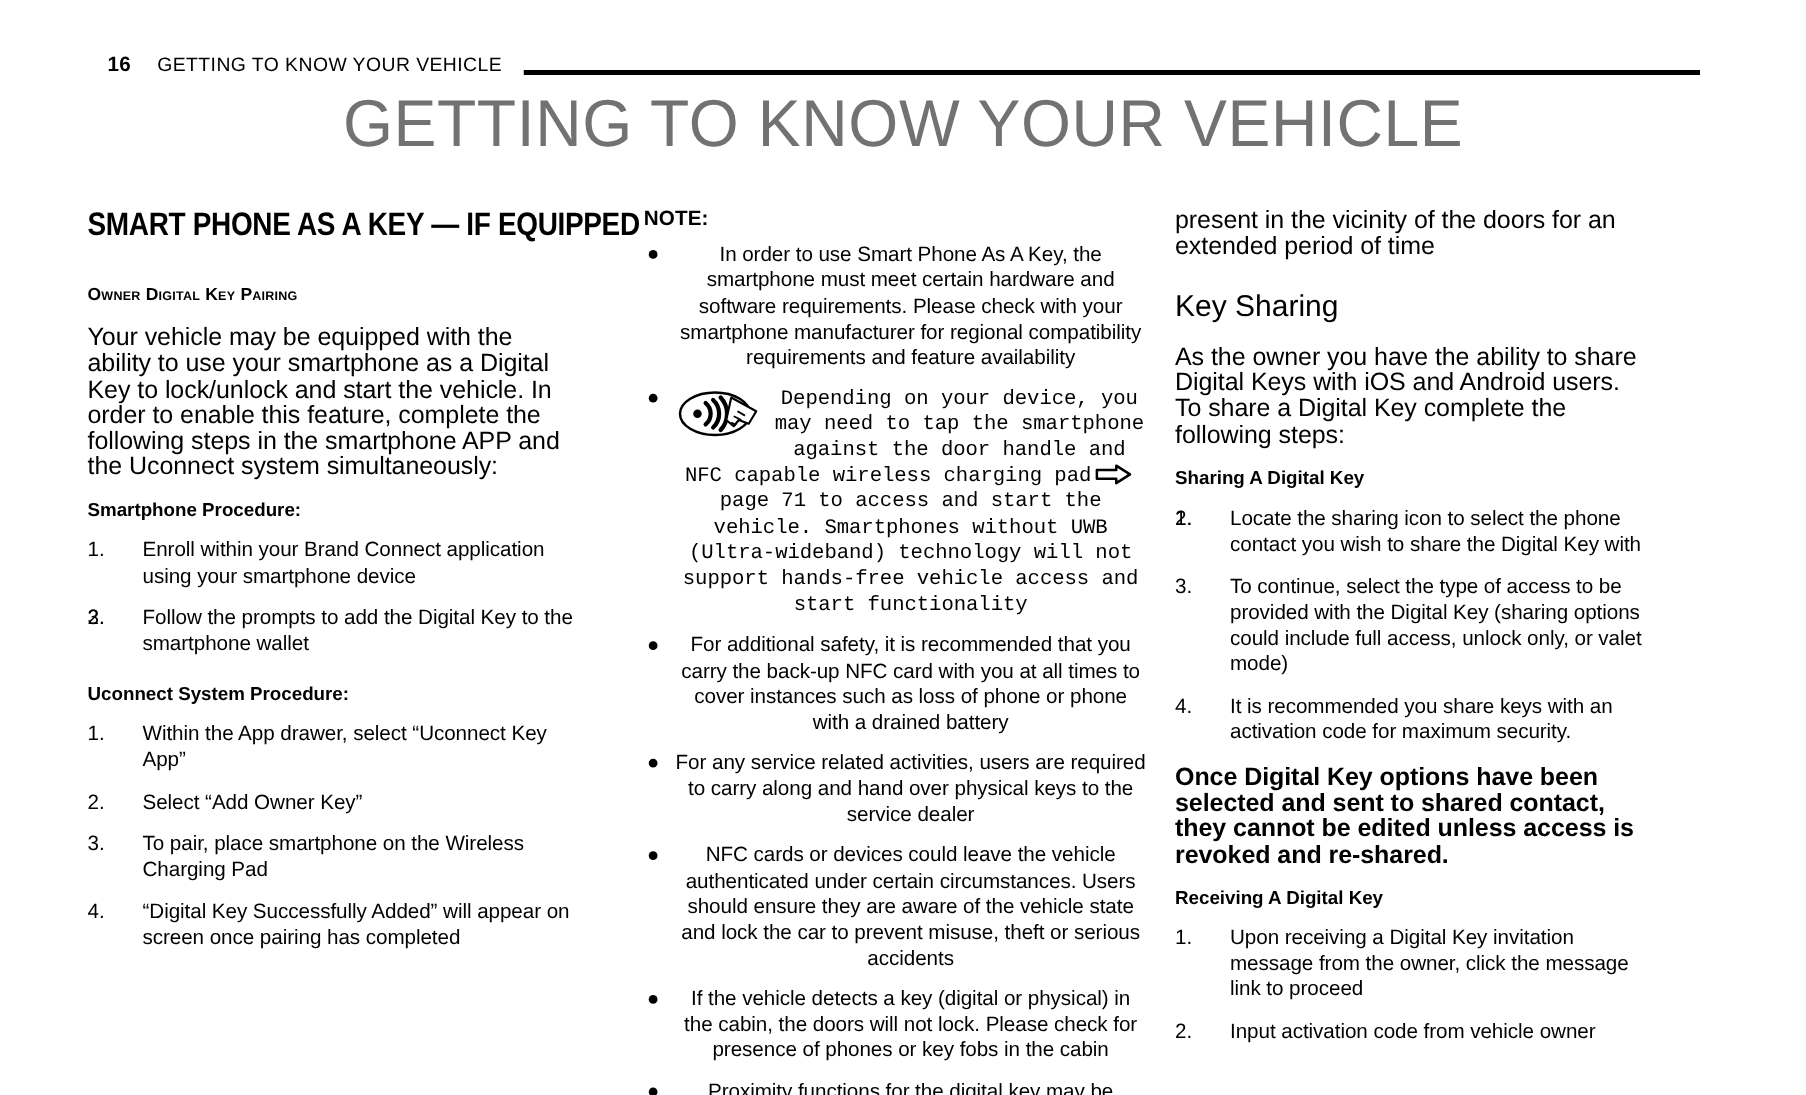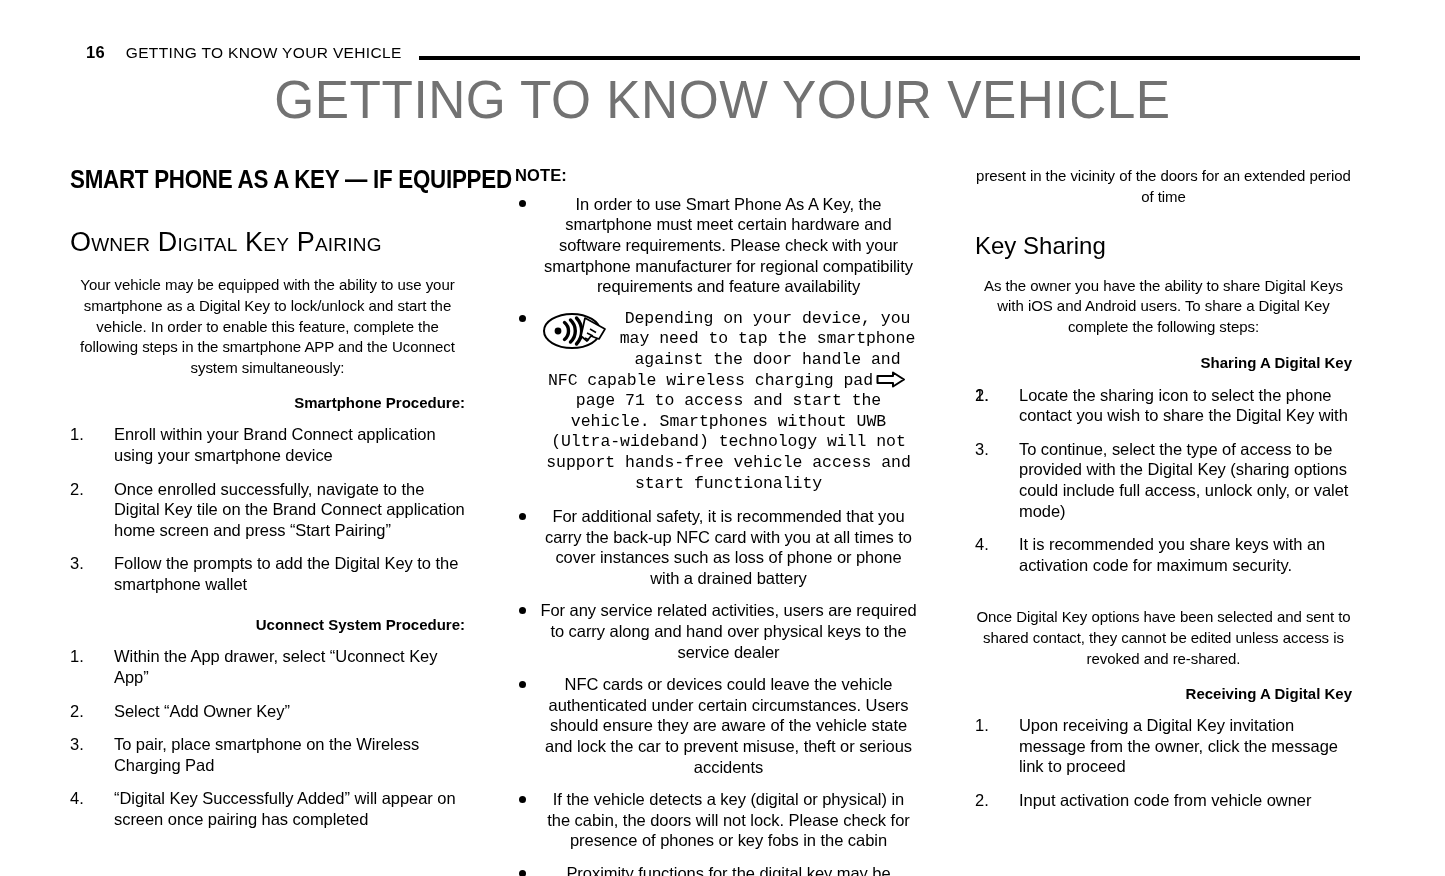--- a/index.html
+++ b/index.html
@@ -72,66 +72,64 @@
     width: 1285px;
     height: 700px;
     display: flex;
     gap: 0;
   }
   .col {
     width: 395px;
     box-sizing: border-box;
   }
   .col-1 { margin-right: 50px; }
-  .col-2 { width: 402px; margin-right: 35px; }
+  .col-2 { width: 402px; }
   .col-3 { width: 400px; padding-left: 23px; }
 
   
   h1.sec-title {
     font-family: "Liberation Sans Narrow", "Liberation Sans", sans-serif;
     font-size: 26px;
     font-weight: bold;
     margin: 0 0 34px 0;
     letter-spacing: -0.3px;
     line-height: 1.05;
     transform: scaleX(0.86);
     transform-origin: left center;
     white-space: nowrap;
   }
   h2.sub-title {
-    font-size: 27px;
-    font-weight: normal;
+    font-size: 14px;
+    font-weight: bold;
     font-variant: small-caps;
     margin: 0 0 17px 0;
     line-height: 1.15;
     letter-spacing: .2px;
   }
   h2.plain-title {
     font-size: 24px;
     font-weight: normal;
     margin: 25px 0 16px 0;
     line-height: 1.15;
     letter-spacing: 0;
   }
   h3.minor-title {
     font-size: 15px;
     font-weight: bold;
     margin: 0 0 12px 0;
     line-height: 1.2;
-    text-align: right;
   }
   h3.minor-title.spaced { margin-top: 22px; }
 
   
   p.body {
-    font-size: 15px;
+    font-size: 20px;
     line-height: 20.6px;
     margin: 0 0 16px 0;
     letter-spacing: -0.05px;
-    text-align: center;
   }
   p.body.tight { margin-bottom: 14px; }
 
   
   ol.num-list {
     list-style: none;
     margin: 0;
     padding: 0;
   }
   ol.num-list > li {
@@ -229,21 +227,20 @@
 
     <h3 class="minor-title">Smartphone Procedure:</h3>
 
     <ol class="num-list">
       <li>
         <span class="num">1.</span>
         <span>Enroll within your Brand Connect application using your smartphone device</span>
       </li>
       <li>
         <span class="num">2.</span>
-        <span>Once enrolled successfully, navigate to the Digital Key tile on the Brand Connect application home screen and press “Start Pairing”</span>
       </li>
       <li>
         <span class="num">3.</span>
         <span>Follow the prompts to add the Digital Key to the smartphone wallet</span>
       </li>
     </ol>
 
     <h3 class="minor-title spaced">Uconnect System Procedure:</h3>
 
     <ol class="num-list">
@@ -346,21 +343,21 @@
       <li>
         <span class="num">3.</span>
         <span>To continue, select the type of access to be provided with the Digital Key (sharing options could include full access, unlock only, or valet mode)</span>
       </li>
       <li>
         <span class="num">4.</span>
         <span>It is recommended you share keys with an activation code for maximum security.</span>
       </li>
     </ol>
 
-    <p class="body" style="margin-top:32px;">Once Digital Key options have been selected and sent to shared contact, they cannot be edited unless access is revoked and re-shared.</p>
+    <p class="body" style="margin-top:16px;font-weight:bold;">Once Digital Key options have been selected and sent to shared contact, they cannot be edited unless access is revoked and re-shared.</p>
 
     <h3 class="minor-title">Receiving A Digital Key</h3>
 
     <ol class="num-list">
       <li>
         <span class="num">1.</span>
         <span>Upon receiving a Digital Key invitation message from the owner, click the message link to proceed</span>
       </li>
       <li>
         <span class="num">2.</span>

